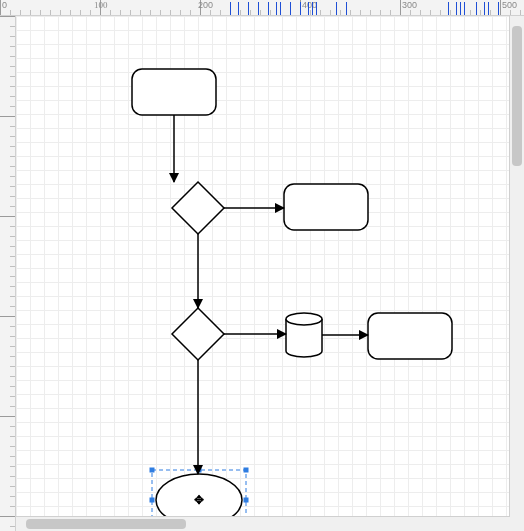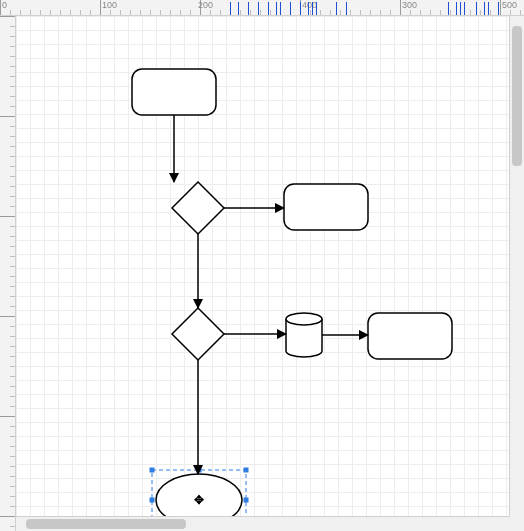--- a/index.html
+++ b/index.html
@@ -40,21 +40,21 @@
     <div class="minor" style="left: 10px;"></div>
     <div class="minor" style="left: 20px;"></div>
     <div class="minor" style="left: 30px;"></div>
     <div class="minor" style="left: 40px;"></div>
     <div class="minor" style="left: 50px;"></div>
     <div class="minor" style="left: 60px;"></div>
     <div class="minor" style="left: 70px;"></div>
     <div class="minor" style="left: 80px;"></div>
     <div class="minor" style="left: 90px;"></div>
     <div class="major" style="left: 100px;"></div>
-    <div class="lbl" style="left: 100px;">100</div>
+    <div class="lbl" style="left: 92px; font-family: Liberation Serif, serif;">100</div>
     <div class="minor" style="left: 110px;"></div>
     <div class="minor" style="left: 120px;"></div>
     <div class="minor" style="left: 130px;"></div>
     <div class="minor" style="left: 140px;"></div>
     <div class="minor" style="left: 150px;"></div>
     <div class="minor" style="left: 160px;"></div>
     <div class="minor" style="left: 170px;"></div>
     <div class="minor" style="left: 180px;"></div>
     <div class="minor" style="left: 190px;"></div>
     <div class="major" style="left: 200px;"></div>

